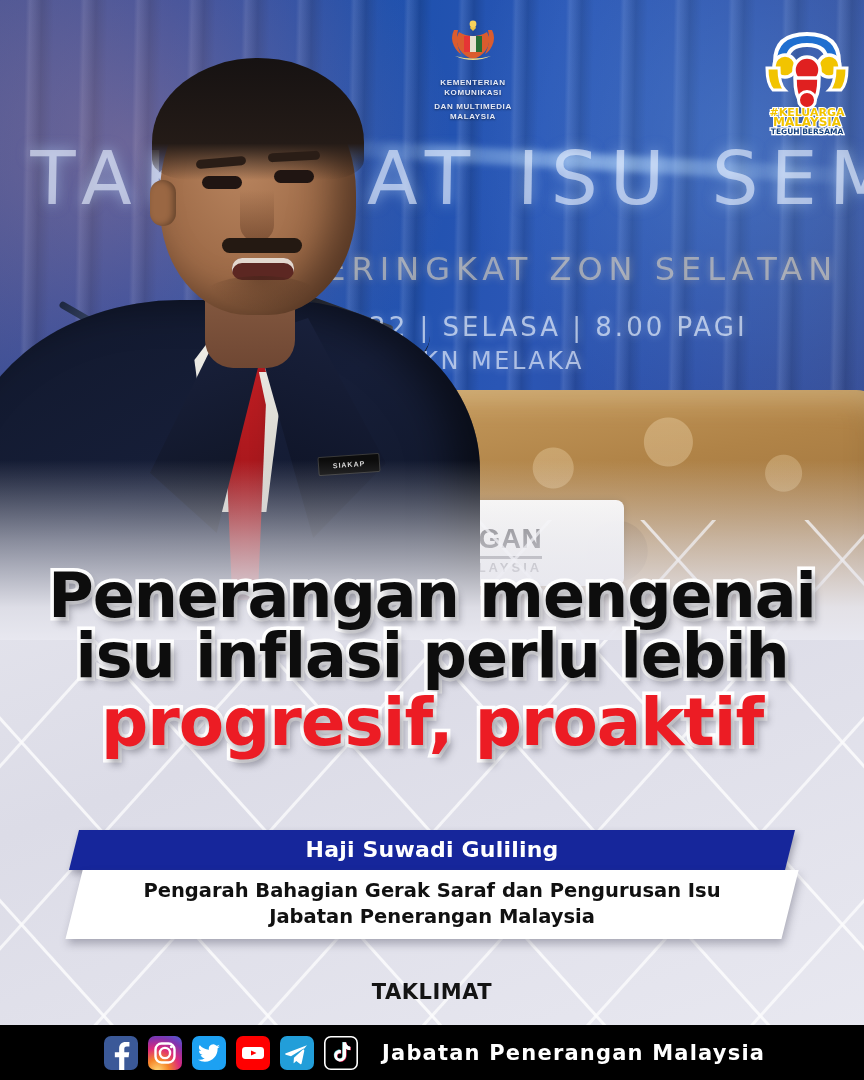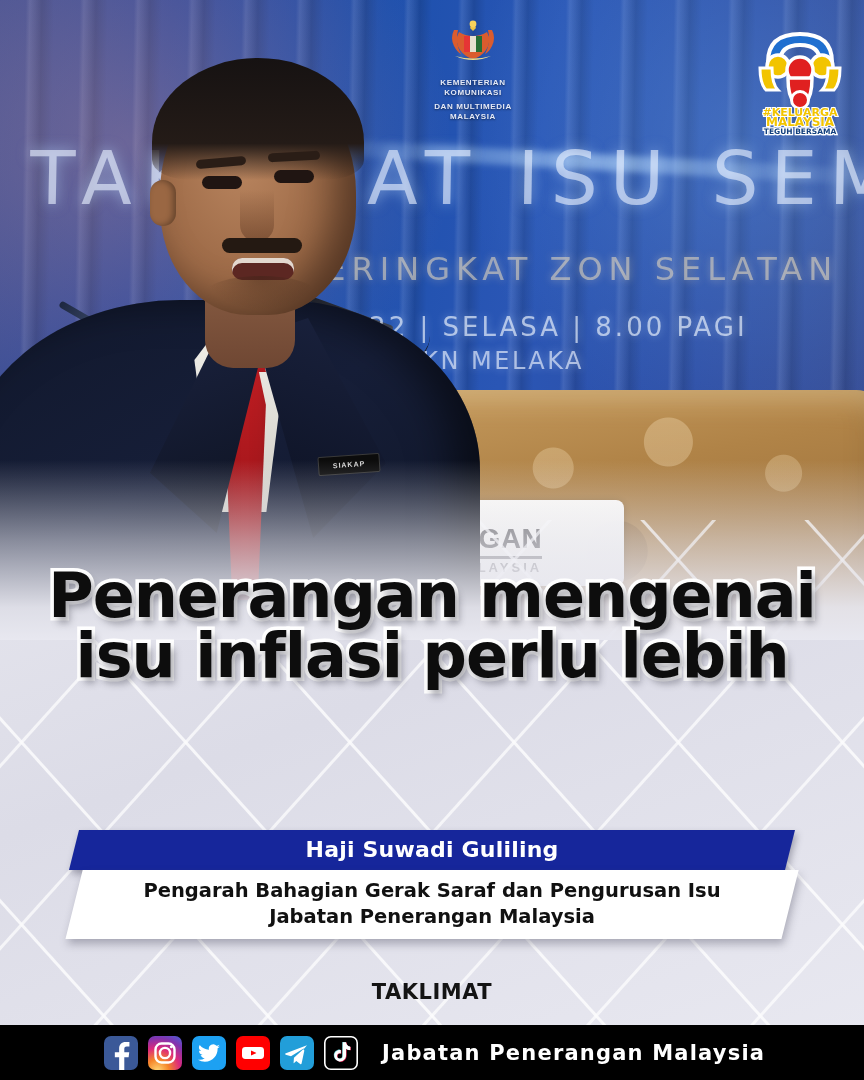--- a/index.html
+++ b/index.html
@@ -126,21 +126,21 @@
     position:absolute; left:310px; top:347px; z-index:5;
     font-size:24px; letter-spacing:2.5px;
     color:rgba(228,236,250,.68);
     font-family:"DejaVu Sans", sans-serif;
     white-space:nowrap;
     text-shadow:0 0 8px rgba(190,220,255,.45);
   }
 
   
   .km-logo{
-    position:absolute; right:12px; top:16px; width:104px; height:120px; z-index:12;
+    position:absolute; right:5px; top:16px; width:104px; height:120px; z-index:12;
   }
 
   
   .speaker{ position:absolute; left:0px; top:0px; width:560px; height:640px; z-index:20; }
 
   .suit{
     position:absolute; left:-40px; top:300px; width:520px; height:360px;
     background:linear-gradient(150deg,#11182c 0%,#161e38 45%,#0d1322 100%);
     border-radius:220px 200px 0 0 / 180px 170px 0 0;
     box-shadow:inset -26px 0 40px rgba(0,0,0,.5);
@@ -492,20 +492,21 @@
         <div class="jp-bot">MALAYSIA</div>
       </div>
     </div>
   </div>
 
   <div class="bg-texture" style="top:520px;"></div>
 
   <div class="headline">
     <div class="hl-line">Penerangan mengenai</div>
     <div class="hl-line">isu inflasi perlu lebih</div>
+    <div class="hl-line red">progresif, proaktif</div>
   </div>
 
   <div class="banner-wrap">
     <div class="banner-blue">
       <span>Haji Suwadi Guliling</span>
     </div>
     <div class="banner-white">
       <div>
         <div>Pengarah Bahagian Gerak Saraf dan Pengurusan Isu</div>
         <div>Jabatan Penerangan Malaysia</div>

